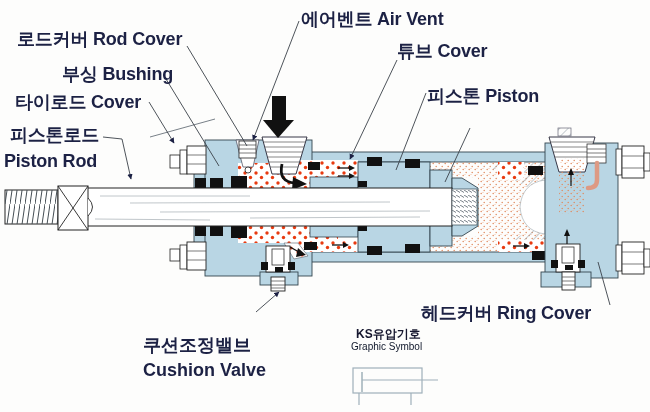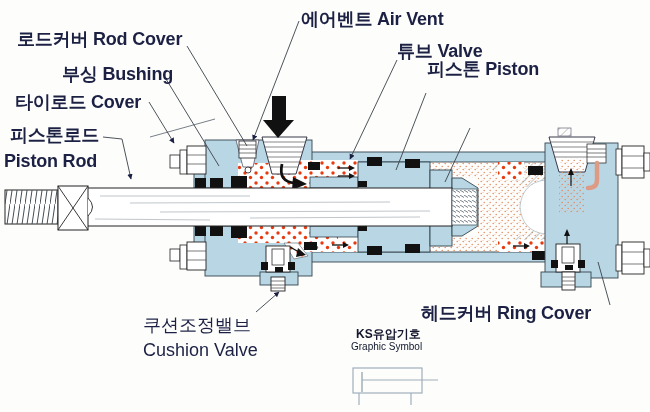--- a/index.html
+++ b/index.html
@@ -5,21 +5,21 @@
   html,body{margin:0;padding:0;background:#e9e9e9;}
   .stage{
     position:relative;width:650px;height:412px;background:#fdfdfc;overflow:hidden;
     font-family:"Liberation Sans","DejaVu Sans",sans-serif;
   }
   .stage svg{position:absolute;left:0;top:0;}
   .lbl{
     position:absolute;color:#1c2144;font-size:18px;font-weight:600;
     letter-spacing:-0.2px;white-space:nowrap;line-height:1.15;
   }
-  .lbl2{position:absolute;color:#1c2144;font-size:18px;font-weight:400;white-space:nowrap;line-height:25px;}
+  .lbl2{position:absolute;color:#1c2144;font-size:18px;font-weight:700;white-space:nowrap;line-height:25px;margin-top:20px;}
   .sm{position:absolute;color:#15162e;font-size:12px;font-weight:700;white-space:nowrap;}
   .gs{position:absolute;color:#0f172a;font-size:10px;font-weight:400;white-space:nowrap;}
 </style>
 </head>
 <body>
 
 <div class="stage">
 
 <svg width="650" height="412" viewBox="0 0 650 412">
   <defs>
@@ -273,22 +273,22 @@
     <line x1="256" y1="312" x2="279" y2="292" marker-end="url(#arr)"></line>
   </g>
 </svg>
 
 <div class="lbl" style="left:17px;top:29px">로드커버 Rod Cover</div>
 <div class="lbl" style="left:62px;top:64px">부싱 Bushing</div>
 <div class="lbl" style="left:15px;top:92px">타이로드 Cover</div>
 <div class="lbl" style="left:10px;top:125px">피스톤로드</div>
 <div class="lbl" style="left:301px;top:9px">에어벤트 Air Vent</div>
 <div class="lbl" style="left:4px;top:151px">Piston Rod</div>
-<div class="lbl" style="left:397px;top:41px">튜브 Valve</div>
-<div class="lbl" style="left:427px;top:59px">피스톤 Piston</div>
+<div class="lbl" style="left:397px;top:41px">튜브 Cover</div>
+<div class="lbl" style="left:427px;top:86px">피스톤 Piston</div>
 <div class="lbl2" style="left:143px;top:313px">
   <div>쿠션조정밸브</div>
   <div>Cushion Valve</div>
 </div>
 <div class="lbl" style="left:421px;top:303px">헤드커버 Ring Cover</div>
 <div class="sm" style="left:356px;top:326px">KS유압기호</div>
 <div class="gs" style="left:351px;top:341px">Graphic Symbol</div>
 
 </div>
 

